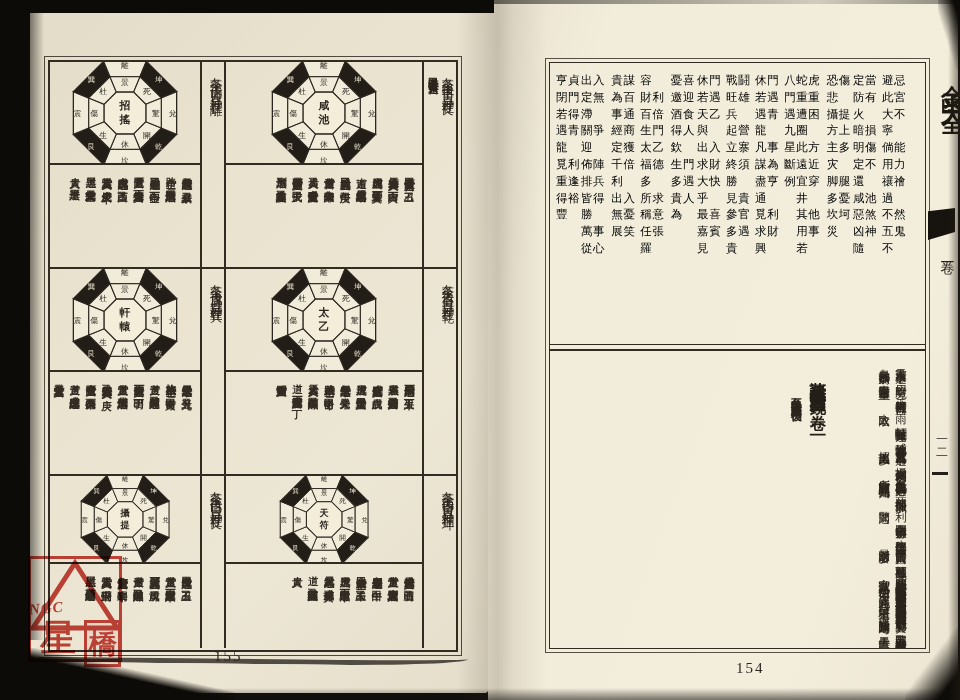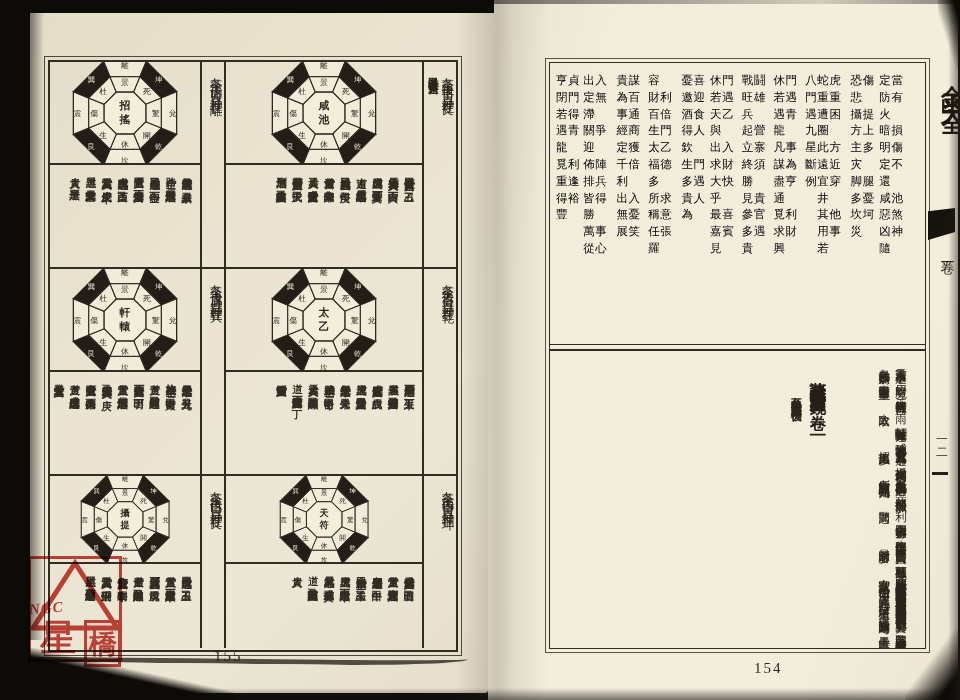--- a/index.html
+++ b/index.html
@@ -54,21 +54,21 @@
   .lp-text { flex:1; padding:4px 5px 2px 2px; overflow:hidden;
     font-weight:600; transform:skewX(-2deg); }
   .lp-text .vcol { line-height:16px; font-size:10.5px; letter-spacing:.5px; color:#332c23; }
   .lp-title { width:27px; border-left:2px solid #322b22; border-right:2px solid #322b22; padding-top:5px; overflow:hidden; }
   .lp-title-right { width:34px; border-right:none; }
   .lp-title .t1 { font-size:12.5px; line-height:15px; letter-spacing:3px; }
   .lp-title .t2 { font-size:10.5px; line-height:14px; letter-spacing:1px; margin-top:2px; font-weight:600; }
   .lp-pagenum, .rp-pagenum { position:absolute; font-family:"Liberation Serif", serif;
     font-size:15px; color:#2a251f; letter-spacing:2px; }
   .lp-pagenum { left:214px; top:648px; }
-  .rp-pagenum { left:754px; top:660px; }
+  .rp-pagenum { left:736px; top:660px; }
   .lp-bottom-warp { position:absolute; left:38px; top:650px; width:430px; height:14px;
     border-bottom:5px solid rgba(30,25,18,.75); border-radius:0 0 48%/10px; transform:rotate(.6deg); }
 
   
   .rp-frame { position:absolute; left:549px; top:62px; width:377px; height:587px;
     border:1.5px solid #322b22; display:flex; flex-direction:column; }
   .rp-frame::before { content:""; position:absolute; inset:-5px; border:1px solid rgba(50,43,34,.8); pointer-events:none; }
   .rp-top { height:281px; padding:9px 14px 4px 6px; display:flex; flex-direction:row-reverse; overflow:hidden; }
   .rp-divider { height:7px; border-top:1.5px solid #322b22; border-bottom:2.5px solid #322b22; }
   .rp-bottom { flex:1; padding:9px 16px 6px 6px; display:flex; flex-direction:row-reverse; overflow:hidden; }
@@ -447,20 +447,21 @@
         <div class="lp-title vcols lp-title-right">
           <div class="t1">冬至後丙寅日喜神在坤</div>
         </div>
       </div>
   </div>
   <div class="lp-bottom-warp"></div>
   <div class="lp-pagenum">155</div>
 
   <div class="rp-frame">
     <div class="rp-top">
+        <div class="vcol">避忌此宮大不寧　倘能用力禳禬過　不然五鬼不</div>
         <div class="vcol">定當防有火　暗損明傷定不還　咸池惡煞凶神隨</div>
         <div class="vcol">恐傷悲　攝提方上主多灾　脚腿多憂坎坷災</div>
         <div class="vcol">蛇虎重重遭困圈　此方遠近宜穿井　其他用事　若</div>
         <div class="vcol">八門遇九星斷例</div>
         <div class="vcol">休門若遇遇青龍　凡事謀為盡亨通　覓利求財興</div>
         <div class="vcol">戰鬪旺雄兵　起營立寨終須勝　見貴參官多遇貴</div>
         <div class="vcol">休門若遇天乙與　出入求財大快乎　最喜嘉賓見</div>
         <div class="vcol">憂喜　邀迎酒食得人欽　生門多遇貴人　為</div>
         <div class="vcol">容　財利百倍　生門太乙福德多　所求稱意任張羅</div>
         <div class="vcol">貴謀為百事通　經商定獲千倍利　出入無憂展笑</div>

